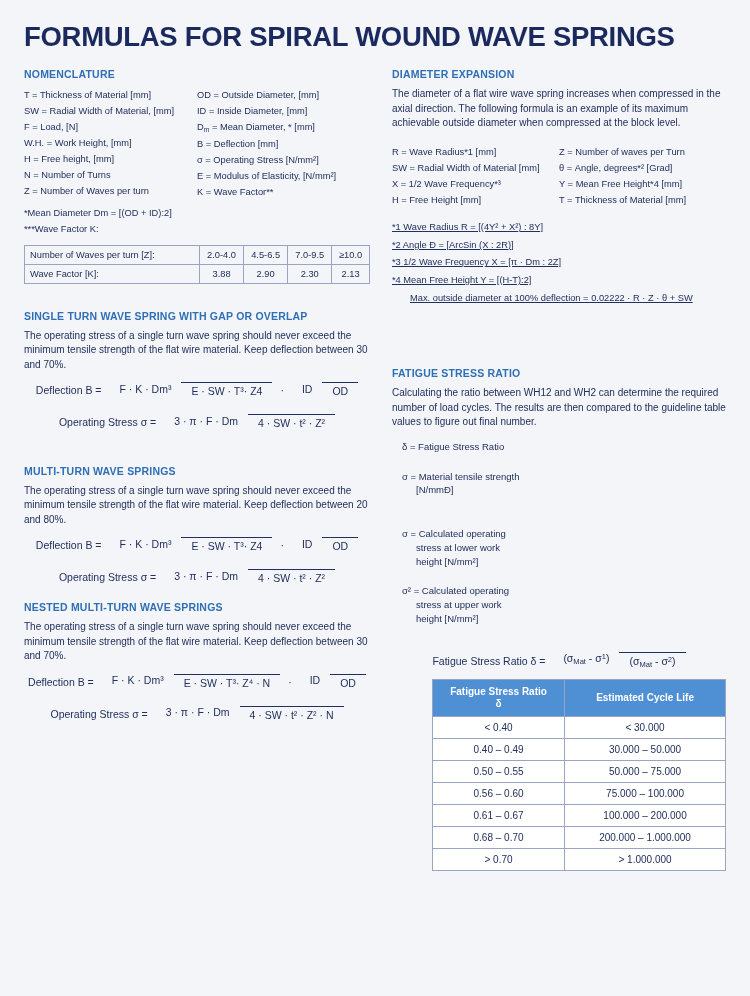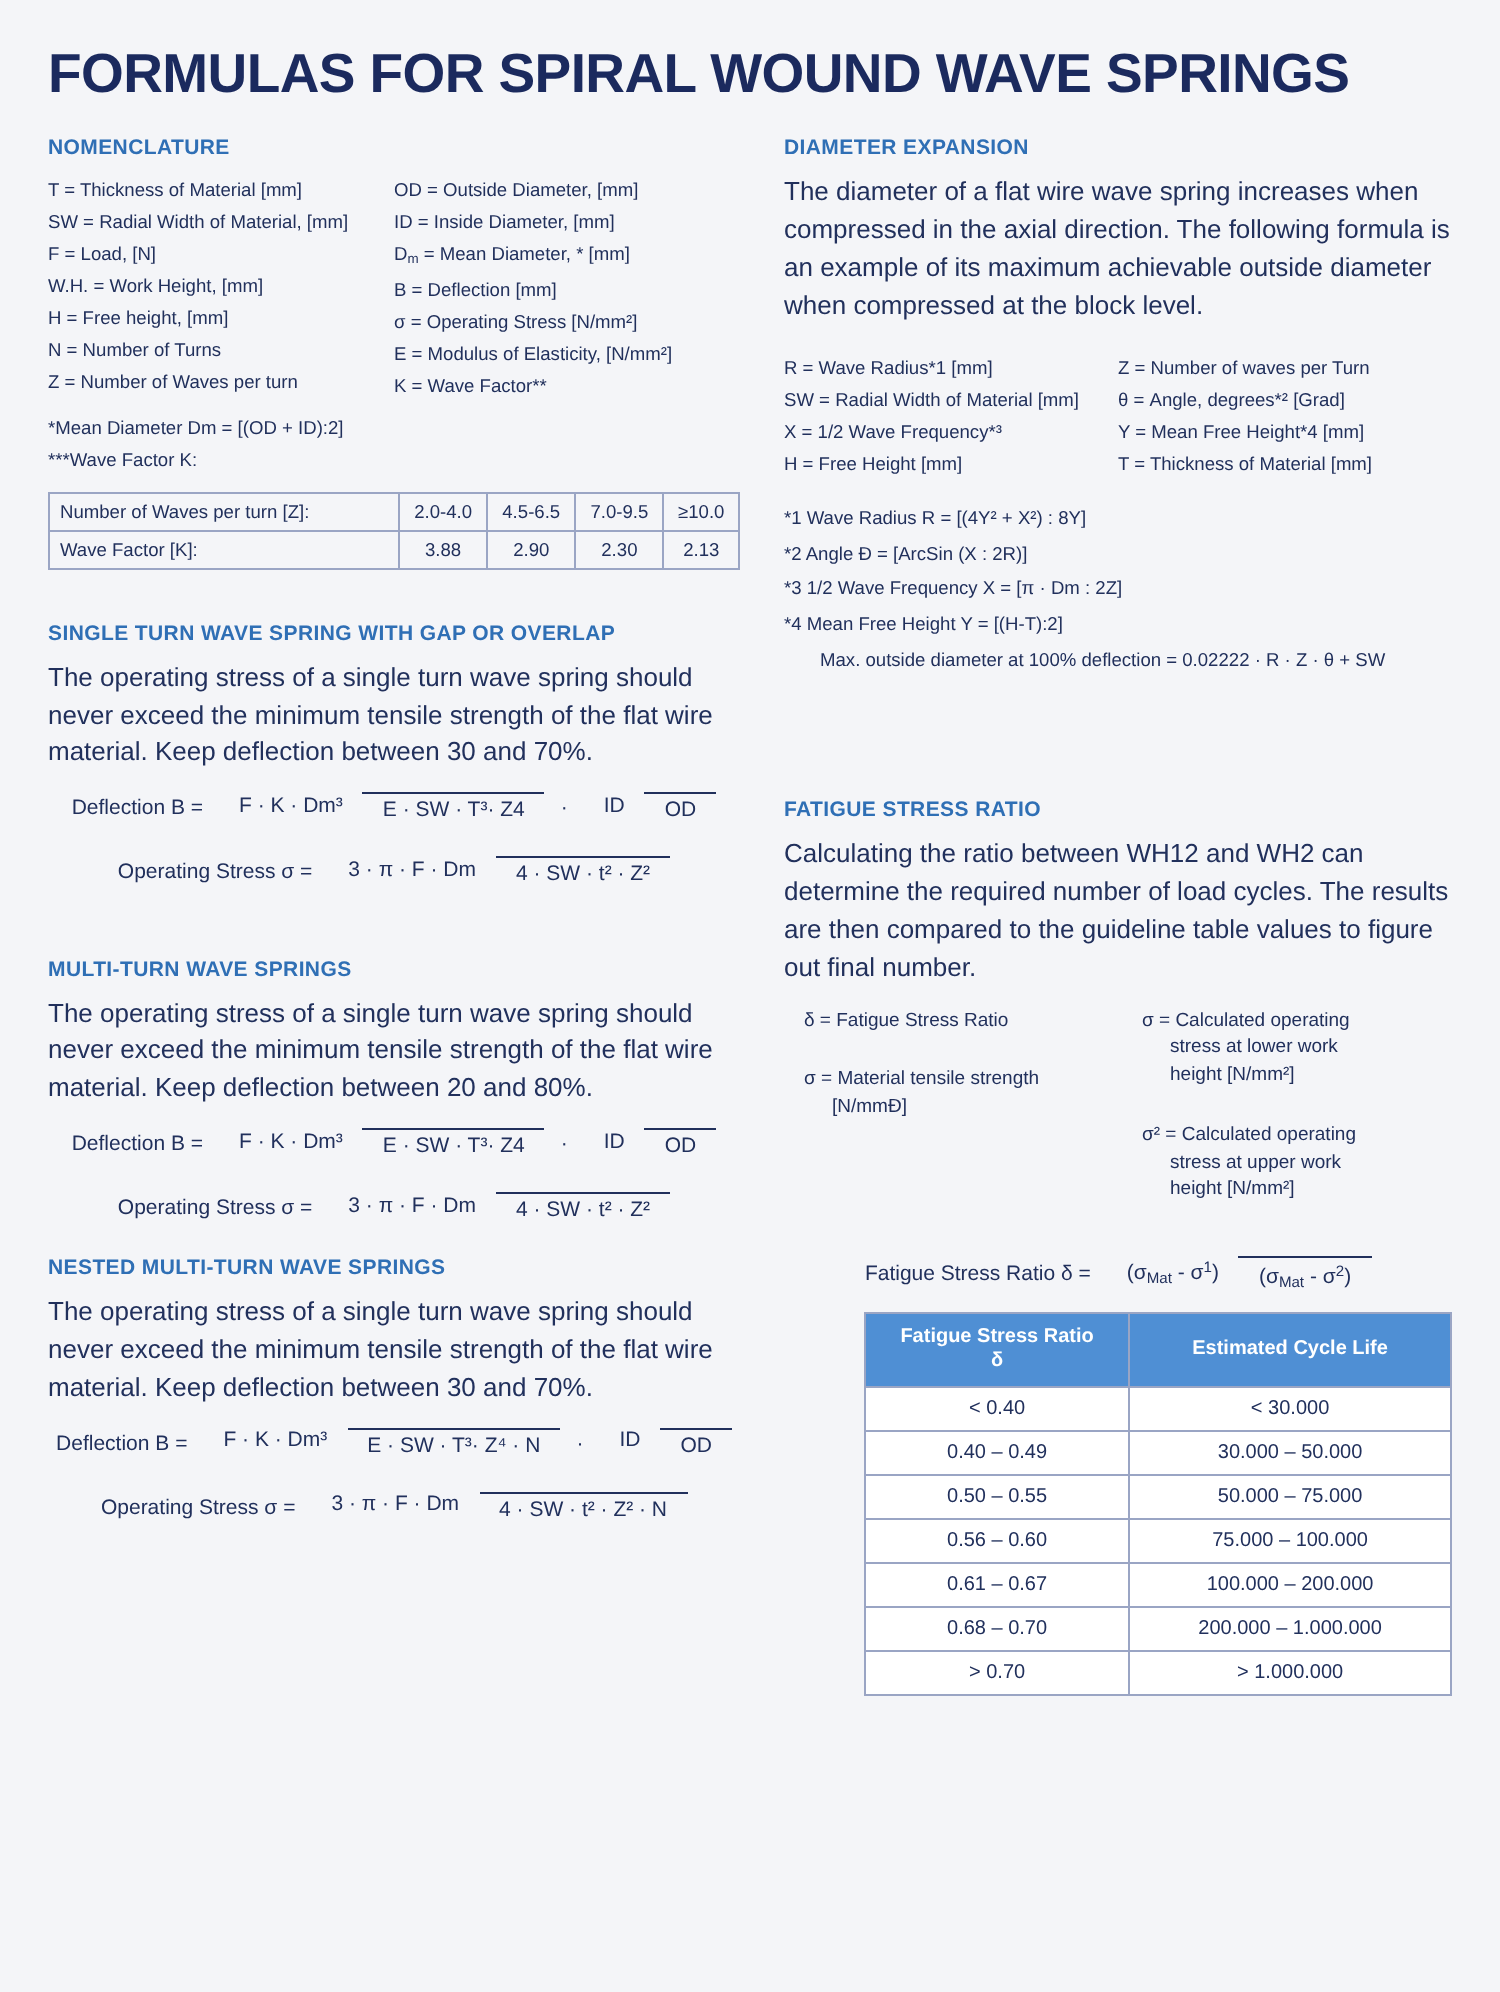--- a/index.html
+++ b/index.html
@@ -36,21 +36,21 @@
   .col-right { width: 334px; }
   .sec-head {
     color: #2f6fb5;
     font-size: 10.5px;
     font-weight: bold;
     letter-spacing: 0.2px;
     margin: 0 0 7px 0;
     text-transform: uppercase;
   }
   .body-text {
-    font-size: 13px;
+    font-size: 10px;
     line-height: 1.45;
     color: #21305c;
     margin: 0 0 8px 0;
   }
   .nom-grid {
     display: flex;
     gap: 0;
     font-size: 9.3px;
     line-height: 1.0;
     color: #21305c;
@@ -109,30 +109,31 @@
 
   .de-grid {
     display: flex;
     font-size: 9.3px;
     color: #21305c;
     line-height: 1.0;
     margin-top: 4px;
   }
   .de-grid .c { width: 50%; }
   .de-grid .c div { padding: 3.4px 0; white-space: nowrap; }
-  .starlist { font-size: 9.3px; color:#21305c; margin-top: 10px; line-height: 1.9; }
+  .starlist { font-size: 9.3px; color:#21305c; margin-top: 10px; line-height: 1.9; text-decoration: underline; }
   .starlist .indent { padding-left: 18px; }
 
   .fsr-grid {
     display: flex;
     font-size: 9.5px;
     color: #21305c;
     gap: 14px;
     margin-top: 10px;
     padding-left: 10px;
+    flex-direction: column;
   }
   .fsr-grid .c { width: 50%; line-height: 1.45; }
   .fsr-grid .c p { margin: 0 0 16px 0; }
   .hang { padding-left: 14px; display:block; }
 
   table.guide {
     border-collapse: collapse;
     width: 294px;
     margin: 10px 0 0 40px;
     font-size: 10px;

